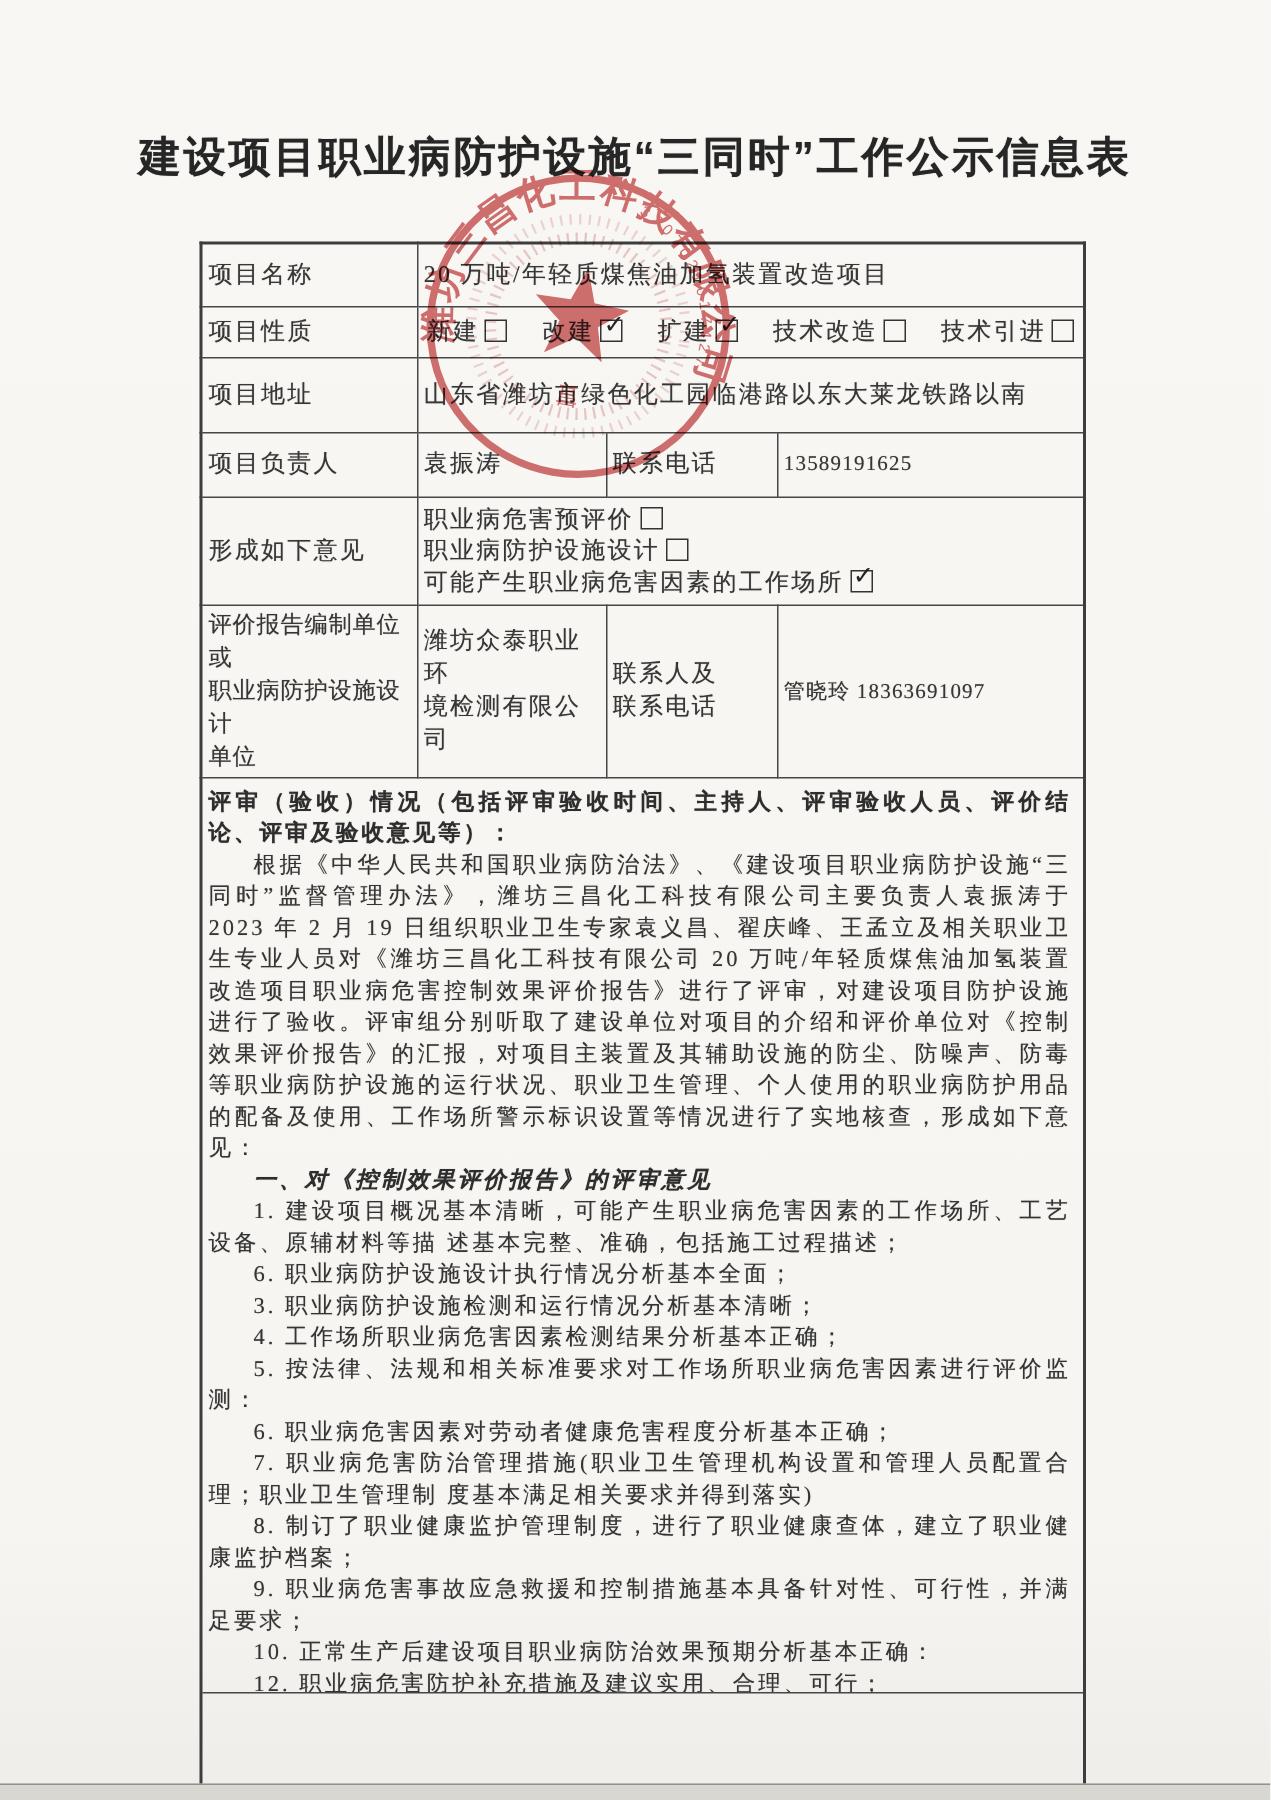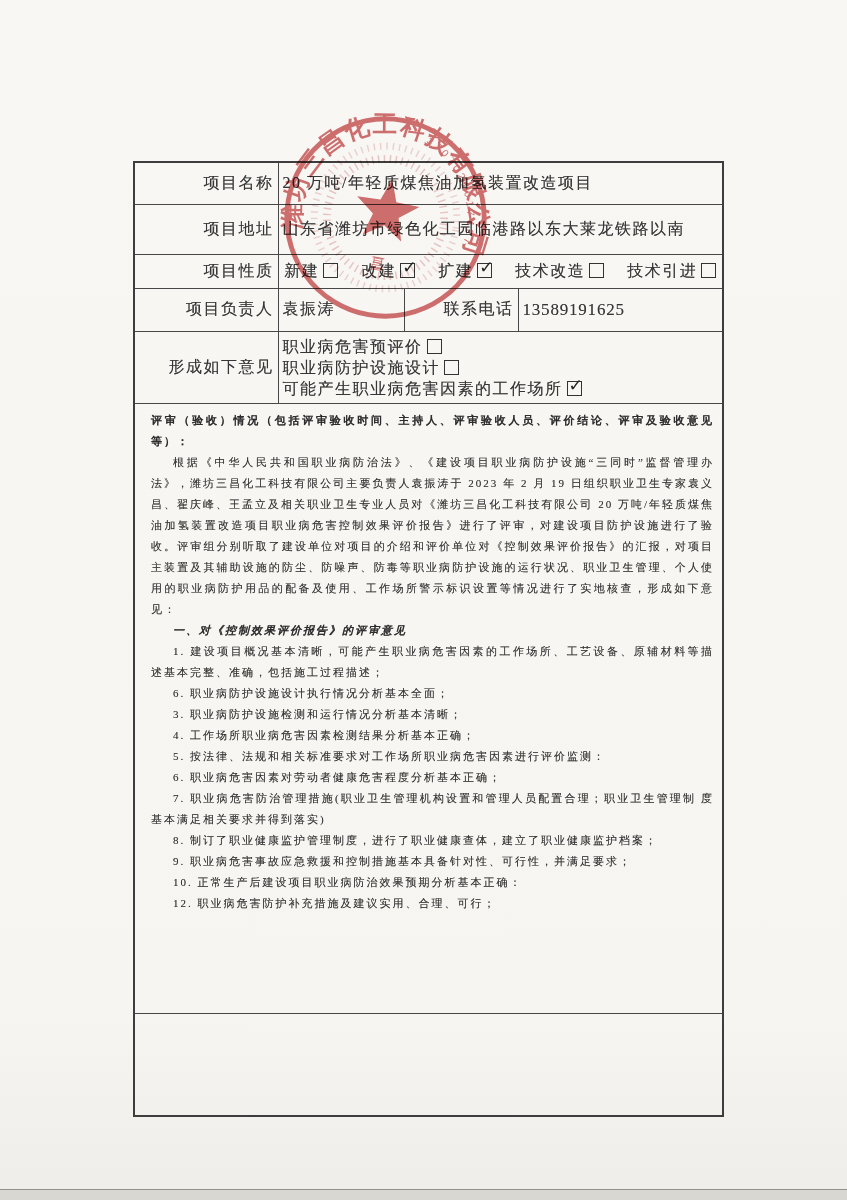--- a/index.html
+++ b/index.html
@@ -23,44 +23,44 @@
   table.info {
     position:absolute; left:133px; top:161px; width:589px;
     border-collapse:collapse; table-layout:fixed;
     border:2.5px solid #3d3d3d;
   }
   td {
     border:1.6px solid #474747;
     font-size:16px; letter-spacing:1.5px; color:#363636;
     vertical-align:middle; padding:2px 4px;
   }
-  .lbl { text-align:right; }
+  .lbl { text-align:left; }
   .val { text-align:left; }
   .pre { white-space:pre-line; line-height:22px; }
-  .num { letter-spacing:0.8px; font-size:17px; }
+  .num { letter-spacing:0.8px; font-size:14px; }
   .opts { display:flex; justify-content:center; align-items:center; gap:23px; }
   .opt { white-space:nowrap; }
   .box {
     display:inline-block; width:15px; height:15px;
     border:1.8px solid #333; margin-left:4px; vertical-align:-2px;
     position:relative; background:transparent;
   }
   .tick {
     position:absolute; left:1px; top:-7px;
     font-size:17px; font-weight:bold; color:#232323;
     font-family:"DejaVu Sans",sans-serif; text-shadow:none;
   }
   .cat-cell { text-align:left; }
   .cat-line { line-height:21px; }
   .review-td { padding:0; vertical-align:top; }
   .review-content {
     height:610px; overflow:hidden;
     border-bottom:1.6px solid #474747;
-    padding:6px 8px 0 16px;
-    font-size:11px; line-height:21px; letter-spacing:2px;
+    padding:6px 8px 0 4px;
+    font-size:15px; line-height:21px; letter-spacing:2px;
     text-align:justify; color:#343434;
   }
   .review-content p { margin:0; }
   .review-header { font-weight:700; color:#2d2d2d; }
   .indent { text-indent:2em; }
   .section-title { font-weight:700; text-indent:2em; color:#2d2d2d;font-style:italic; }
   .review-empty { height:100px; }
   
   .stamp {
     position:absolute; left:278px; top:110px; width:215px; height:215px;
@@ -70,72 +70,83 @@
   .photo-edge {
     position:absolute; left:0; bottom:0; width:100%; height:11px;
     background:#d8d7d2; border-top:1.5px solid #93928d;
   }
 </style>
 </head>
 <body>
 
 <div class="page">
 
+  <div class="page-title">建设项目职业病防护设施“三同时”工作公示信息表</div>
 
   <table class="info">
     <colgroup>
       <col style="width:144px">
         <col style="width:126px">
         <col style="width:114px">
         <col style="width:205px">
     </colgroup>
     <tbody>
         <tr style="height:42px">
       <td class="lbl">项目名称</td>
       <td class="val" colspan="3">20 万吨/年轻质煤焦油加氢装置改造项目</td>
     </tr>
-    <tr style="height:50px">
-      <td class="lbl">项目地址</td>
-      <td class="val" colspan="3">山东省潍坊市绿色化工园临港路以东大莱龙铁路以南</td>
-    </tr>
     <tr style="height:34px">
       <td class="lbl">项目性质</td>
       <td colspan="3">
         <div class="opts">
 
             <span class="opt"><span>新建</span><span class="box"><span class="tick"></span></span></span>
 
             <span class="opt"><span>改建</span><span class="box"><span class="tick">✓</span></span></span>
 
             <span class="opt"><span>扩建</span><span class="box"><span class="tick">✓</span></span></span>
 
             <span class="opt"><span>技术改造</span><span class="box"><span class="tick"></span></span></span>
 
             <span class="opt"><span>技术引进</span><span class="box"><span class="tick"></span></span></span>
           </div>
       </td>
+    </tr>
+    <tr style="height:50px">
+      <td class="lbl">项目地址</td>
+      <td class="val" colspan="3">山东省潍坊市绿色化工园临港路以东大莱龙铁路以南</td>
     </tr>
     <tr style="height:43px">
       <td class="lbl">项目负责人</td>
       <td class="val">袁振涛</td>
       <td class="lbl">联系电话</td>
       <td class="val num">13589191625</td>
     </tr>
     <tr style="height:72px">
       <td class="lbl">形成如下意见</td>
       <td colspan="3" class="cat-cell">
         <div>
 
             <div class="cat-line"><span>职业病危害预评价</span><span class="box"><span class="tick"></span></span></div>
 
             <div class="cat-line"><span>职业病防护设施设计</span><span class="box"><span class="tick"></span></span></div>
 
             <div class="cat-line"><span>可能产生职业病危害因素的工作场所</span><span class="box"><span class="tick">✓</span></span></div>
           </div>
       </td>
+    </tr>
+    <tr style="height:75px">
+      <td class="lbl pre" style="letter-spacing:0.5px; font-size:15.5px;">评价报告编制单位或
+职业病防护设施设计
+单位</td>
+      <td class="val pre">潍坊众泰职业环
+境检测有限公司</td>
+      <td class="lbl pre">联系人及
+联系电话</td>
+      <td class="val num">管晓玲 18363691097</td>
     </tr>
     <tr style="height:713px">
       <td colspan="4" class="review-td">
         <div class="review-content">
           <p class="review-header">评审（验收）情况（包括评审验收时间、主持人、评审验收人员、评价结论、评审及验收意见等）：</p>
           <p class="indent">根据《中华人民共和国职业病防治法》、《建设项目职业病防护设施“三同时”监督管理办法》，潍坊三昌化工科技有限公司主要负责人袁振涛于 2023 年 2 月 19 日组织职业卫生专家袁义昌、翟庆峰、王孟立及相关职业卫生专业人员对《潍坊三昌化工科技有限公司 20 万吨/年轻质煤焦油加氢装置改造项目职业病危害控制效果评价报告》进行了评审，对建设项目防护设施进行了验收。评审组分别听取了建设单位对项目的介绍和评价单位对《控制效果评价报告》的汇报，对项目主装置及其辅助设施的防尘、防噪声、防毒等职业病防护设施的运行状况、职业卫生管理、个人使用的职业病防护用品的配备及使用、工作场所警示标识设置等情况进行了实地核查，形成如下意见：</p>
           <p class="section-title">一、对《控制效果评价报告》的评审意见</p>
           <div>
 
               <p class="indent">1. 建设项目概况基本清晰，可能产生职业病危害因素的工作场所、工艺设备、原辅材料等描 述基本完整、准确，包括施工过程描述；</p>

